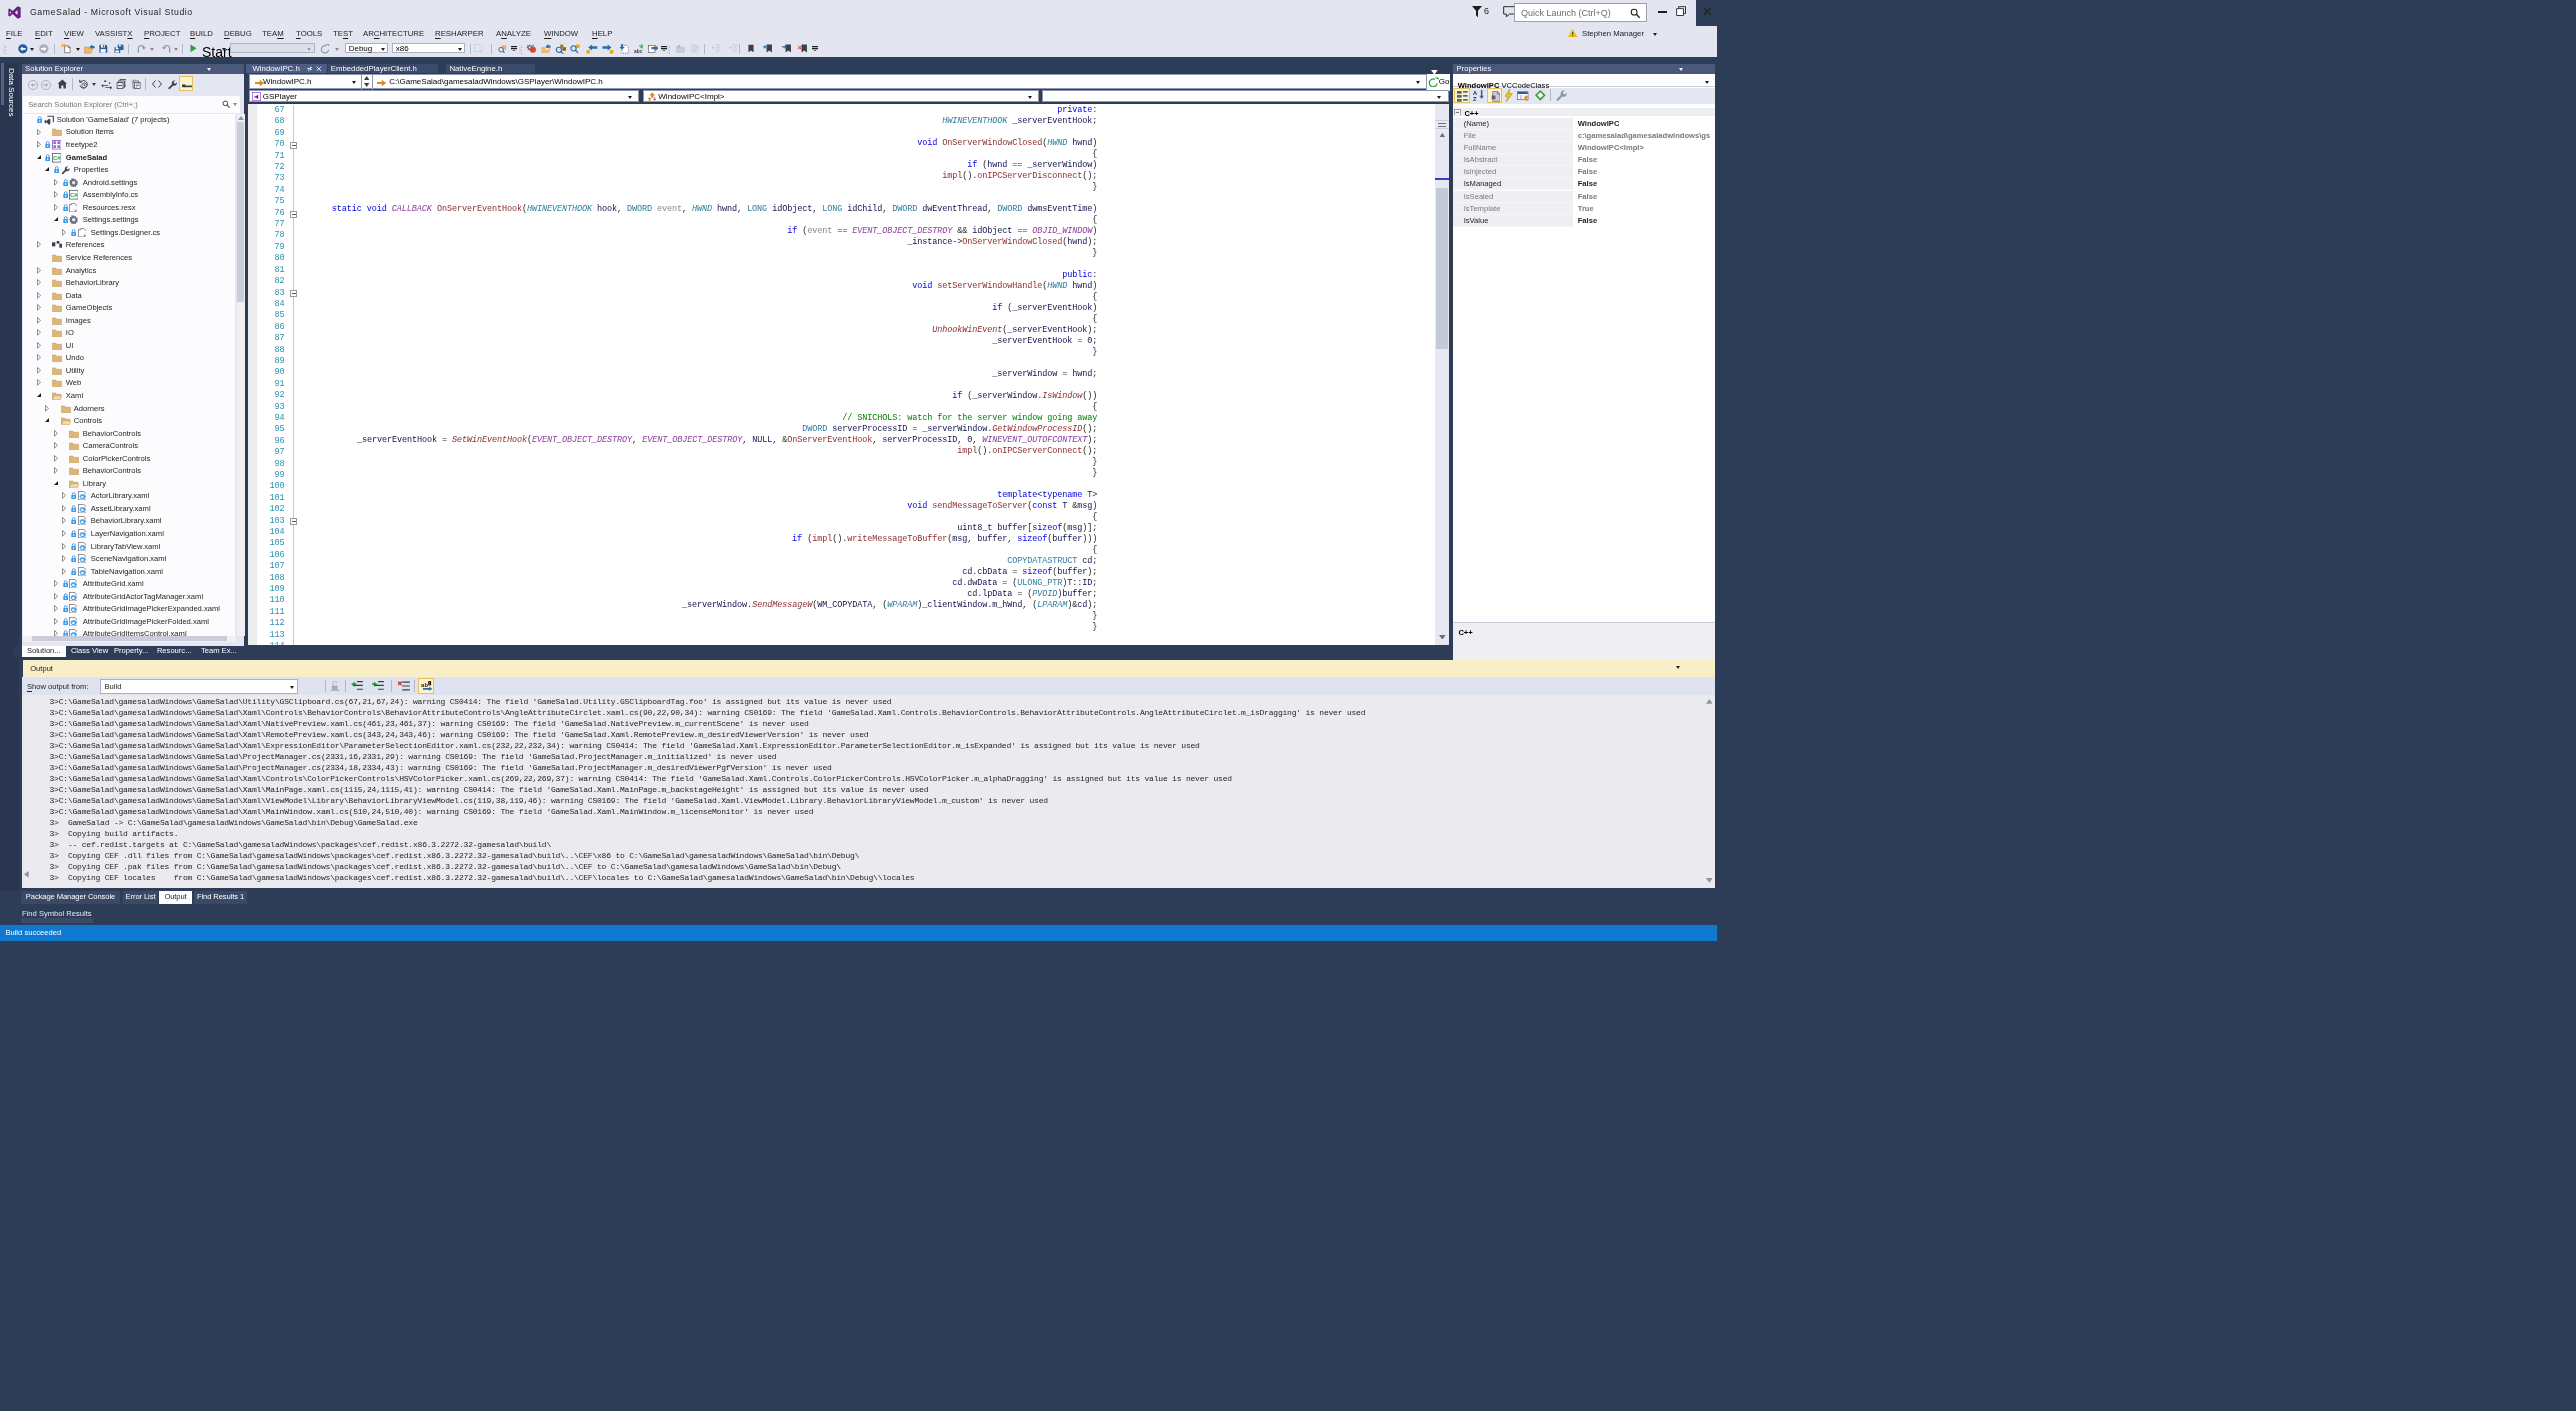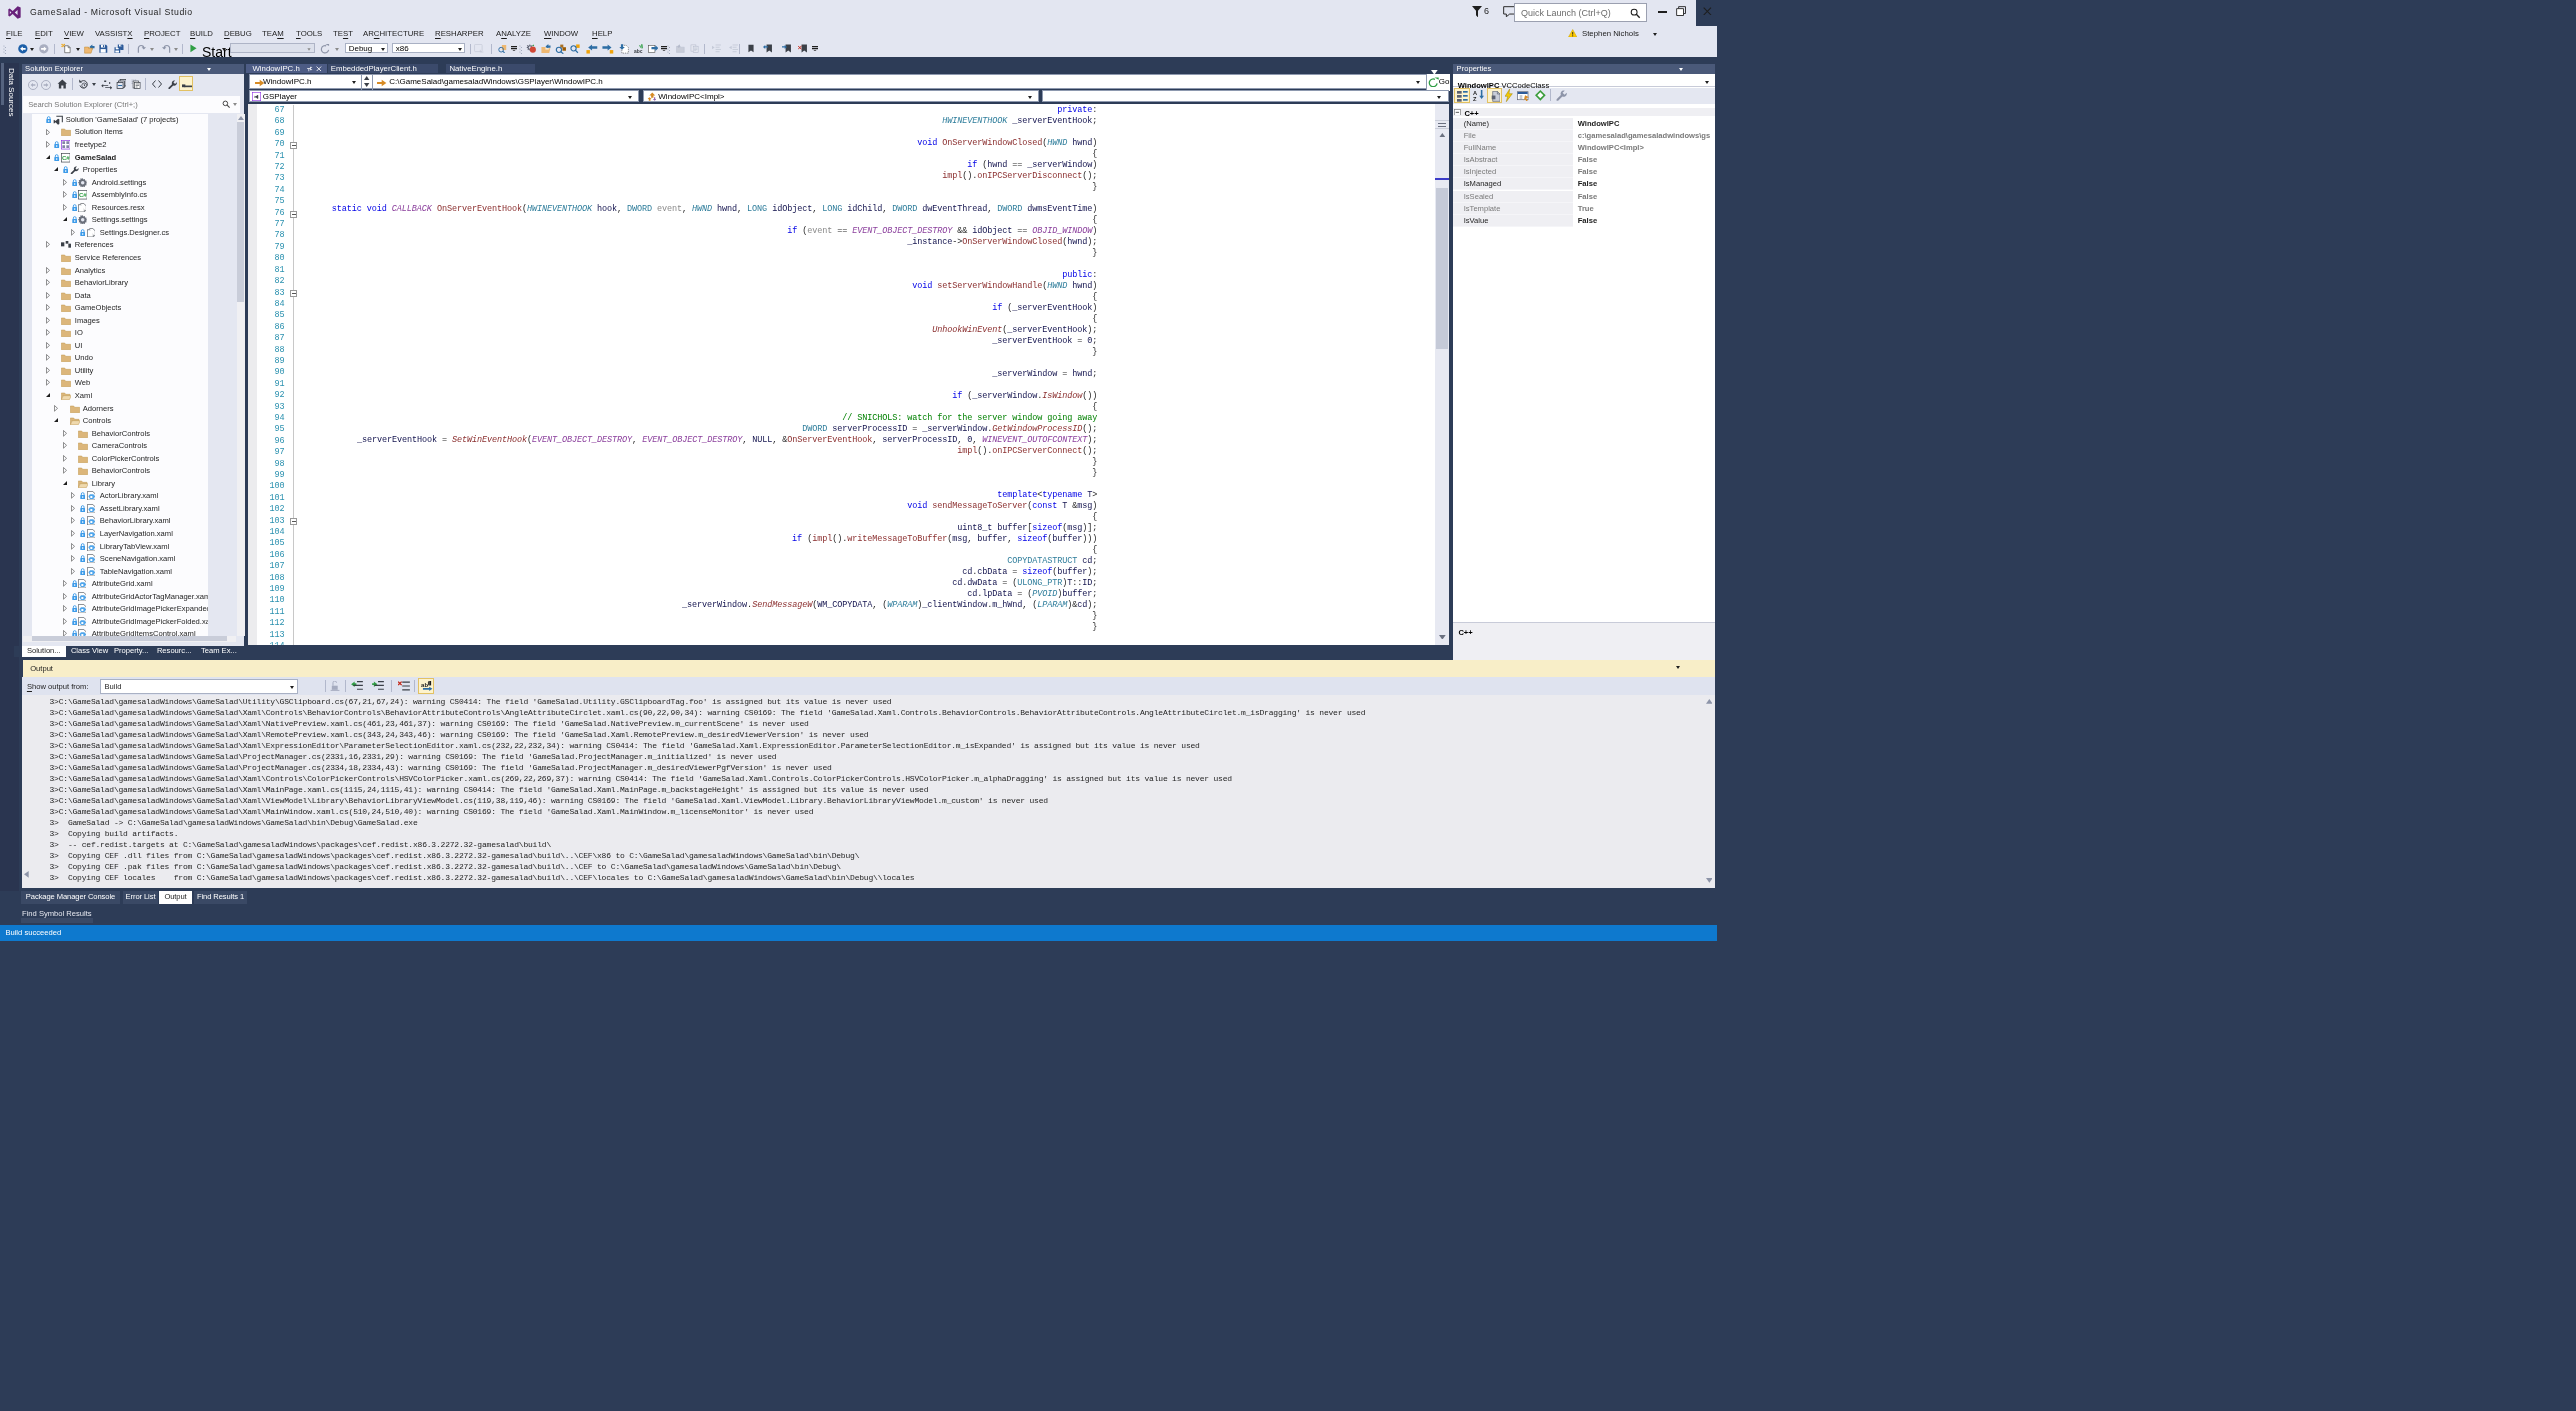--- a/index.html
+++ b/index.html
@@ -13,21 +13,21 @@
 .tsep{position:absolute;top:4.7px;height:13.4px;width:0.7px;background:#B2B8CC;}
 .ic{position:absolute;}
 svg{display:block;}svg.exp{position:absolute;width:4px;height:6.7px;}
 
 #dstab{left:0;top:0;width:19px;height:878px;background:#2A3550;}
 #dstext{left:2.7px;top:4.7px;width:13.4px;color:#fff;font-size:8px;writing-mode:vertical-rl;}
 #sep1{left:21.5px;top:0.5px;width:222px;height:593px;background:#E4E7F1;}
 .cap{height:10.7px;background:#4A5979;color:#fff;font-size:7.6px;line-height:10px;padding-left:3.6px;}
 #setools{position:absolute;left:0;top:10.7px;width:100%;height:20.5px;background:#E4E7F1;}
 #sesearch{position:absolute;left:1.3px;top:32px;width:217px;height:17.6px;background:#fcfcfe;color:#767676;font-size:7.6px;line-height:18px;padding-left:5.4px;}
-#setree{position:absolute;left:1.3px;top:50px;width:176px;height:522px;background:#FCFCFE;overflow:hidden;font-size:7.6px;color:#1e1e1e;margin-left:9px;}
+#setree{position:absolute;left:1.3px;top:50px;width:212px;height:522px;background:#FCFCFE;overflow:hidden;font-size:7.6px;color:#1e1e1e;}
 .trow{position:absolute;left:0;height:12.5px;line-height:12.5px;white-space:nowrap;}
 .trow span.lbl{position:absolute;top:0;}
 .exp{position:absolute;top:2.3px;width:4px;height:6.7px;}.expo{position:absolute;top:3.4px;width:0;height:0;border-left:4.7px solid transparent;border-bottom:4.7px solid #1e1e1e;}
 .lock{position:absolute;top:2.3px;width:5.4px;height:7.4px;}
 #sevsb{position:absolute;left:215px;top:50px;width:8px;height:522px;background:#F0F0F3;}
 #sehsb{position:absolute;left:1.3px;top:572px;width:213px;height:6.3px;background:#F0F0F3;}
 #setabs{position:absolute;left:-8px;top:582px;width:253px;height:11.3px;background:#2D3C57;font-size:7.6px;color:#fff;}
 .setab{position:absolute;top:0;height:11.3px;line-height:10.7px;padding:0 5.4px;}
 
 #edit{left:248px;top:0.5px;width:1201px;height:593px;}
@@ -119,21 +119,21 @@
   <span class="mi" style="left:435px"><u>R</u>ESHARPER</span>
   <span class="mi" style="left:496px">A<u>N</u>ALYZE</span>
   <span class="mi" style="left:544px"><u>W</u>INDOW</span>
   <span class="mi" style="left:592px"><u>H</u>ELP</span>
 
   <svg class="ic" style="left:1568px;top:2.7px" width="9.4" height="8.7" viewBox="0 0 15 14">
       <path fill="#FFCC00" stroke="#C8A000" stroke-width="0.8" d="M7.5 0.8 14.3 13H0.7z"></path>
       <path stroke="#1e1e1e" stroke-width="1.5" d="M7.5 5v4"></path>
       <circle cx="7.5" cy="11" r="0.9" fill="#1e1e1e"></circle>
     </svg>
-  <span class="mi" style="left:1582px;top:3px">Stephen Nichols</span>
+  <span class="mi" style="left:1582px;top:3px">Stephen Manager</span>
   <span class="carr" style="left:1653px;top:7.4px"></span>
 </div>
 
 <div class="abs" id="toolbar">
   <svg class="ic" style="left:2.7px;top:2px" width="3.4" height="10" viewBox="0 0 6 20">
       <g fill="#9aa2b8">
         <circle cx="1.5" cy="2" r="1.2"></circle>
         <circle cx="4.5" cy="5" r="1.2"></circle>
         <circle cx="1.5" cy="8" r="1.2"></circle>
         <circle cx="4.5" cy="11" r="1.2"></circle>

